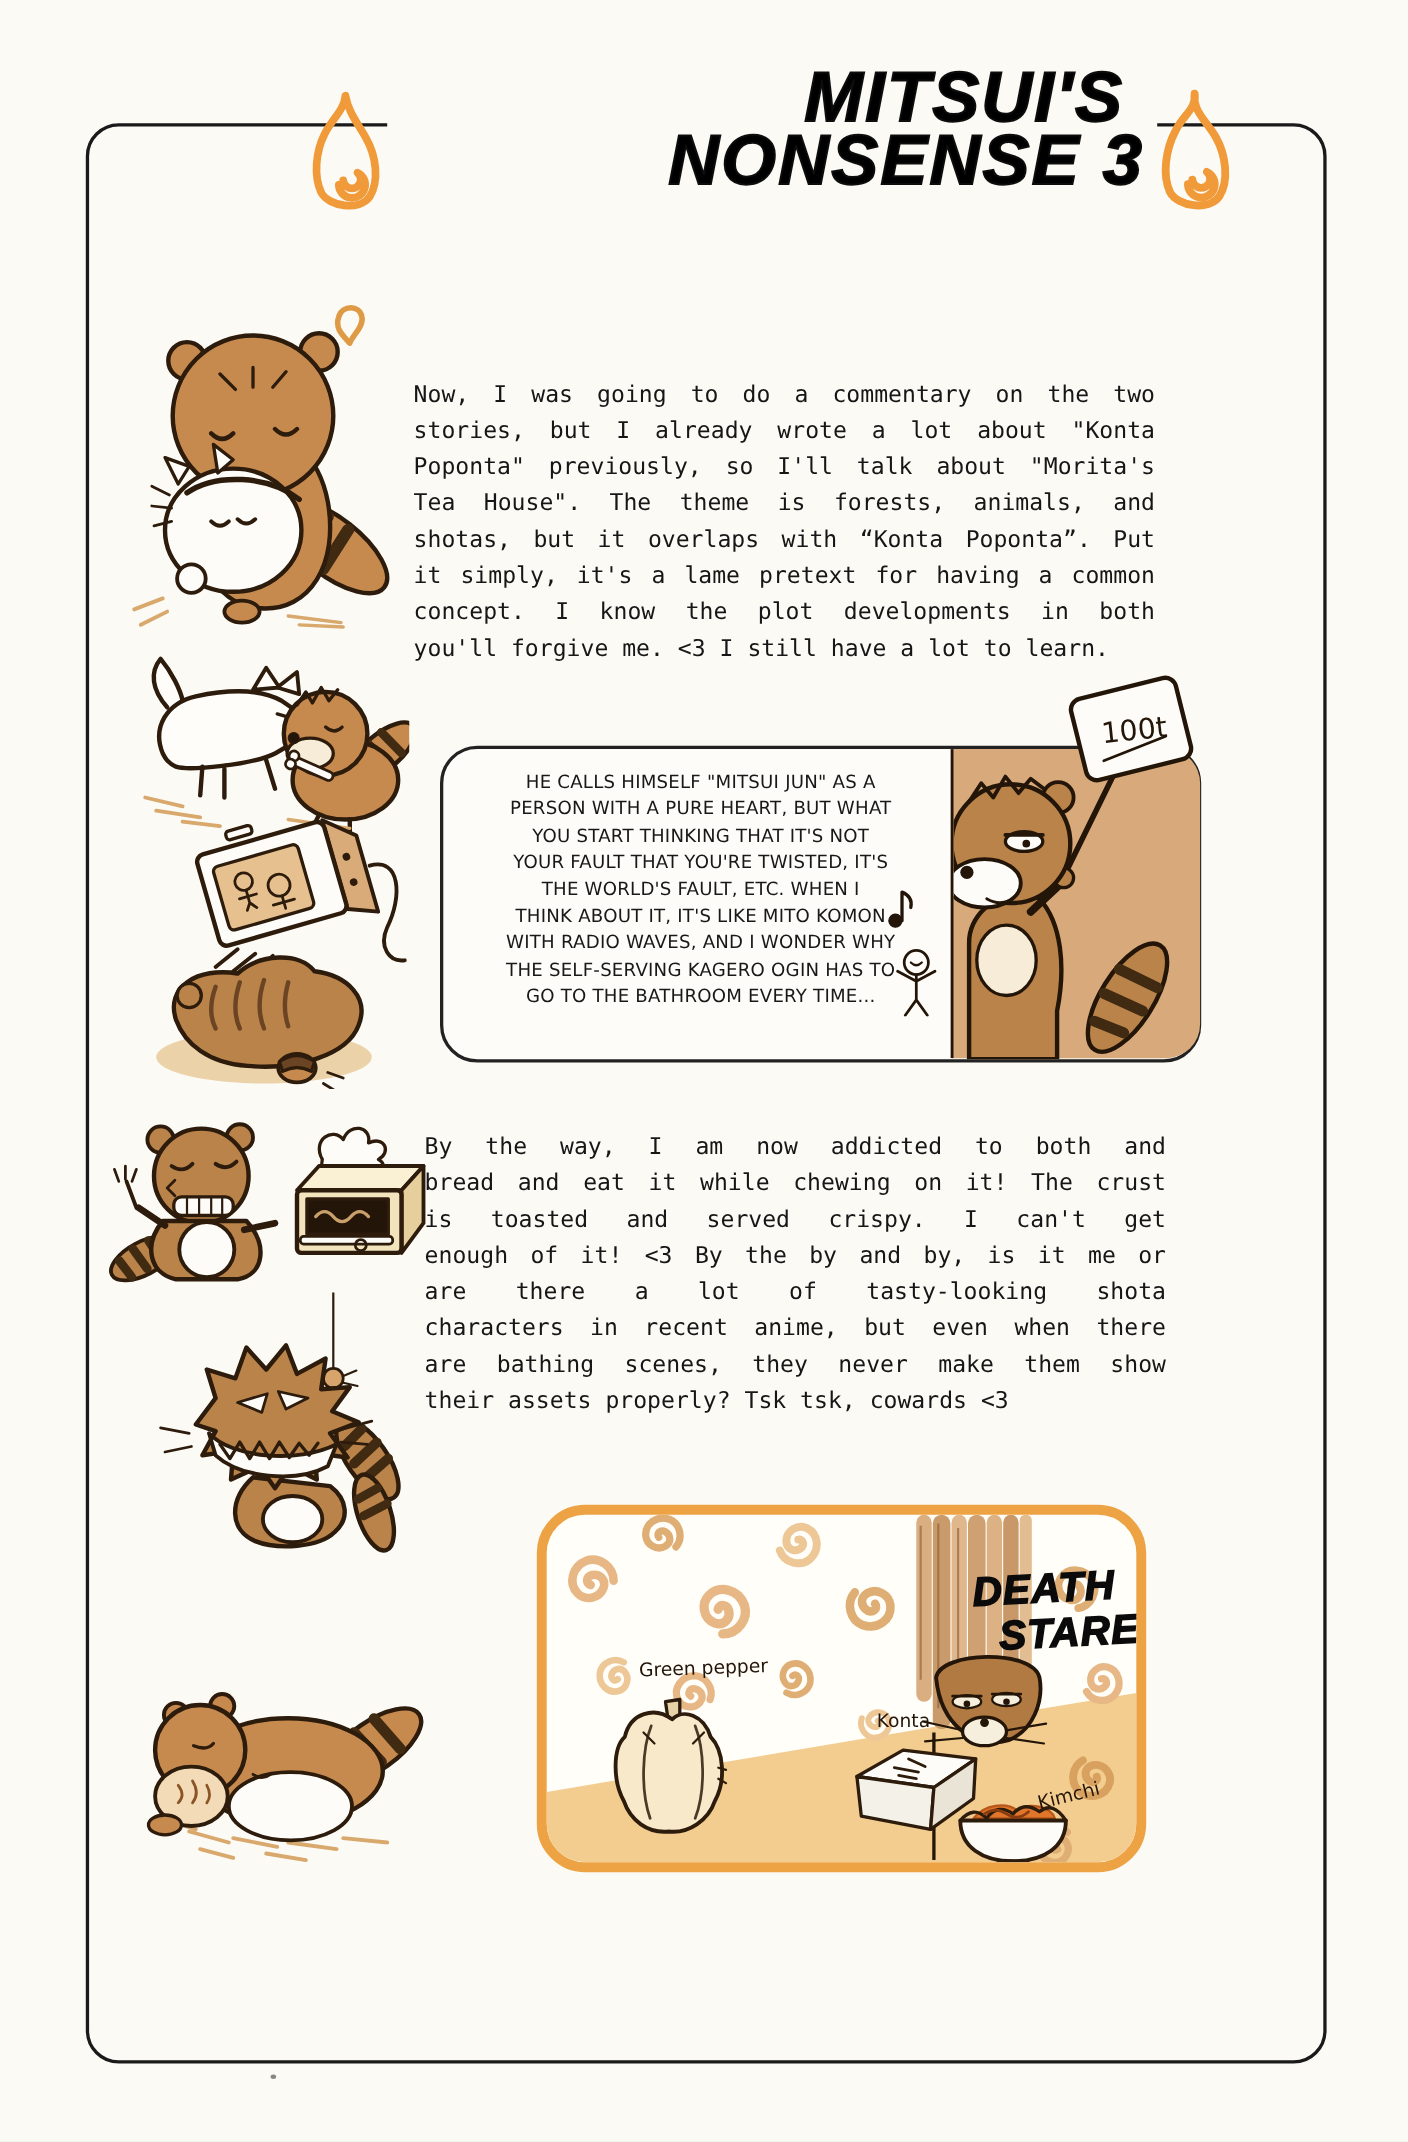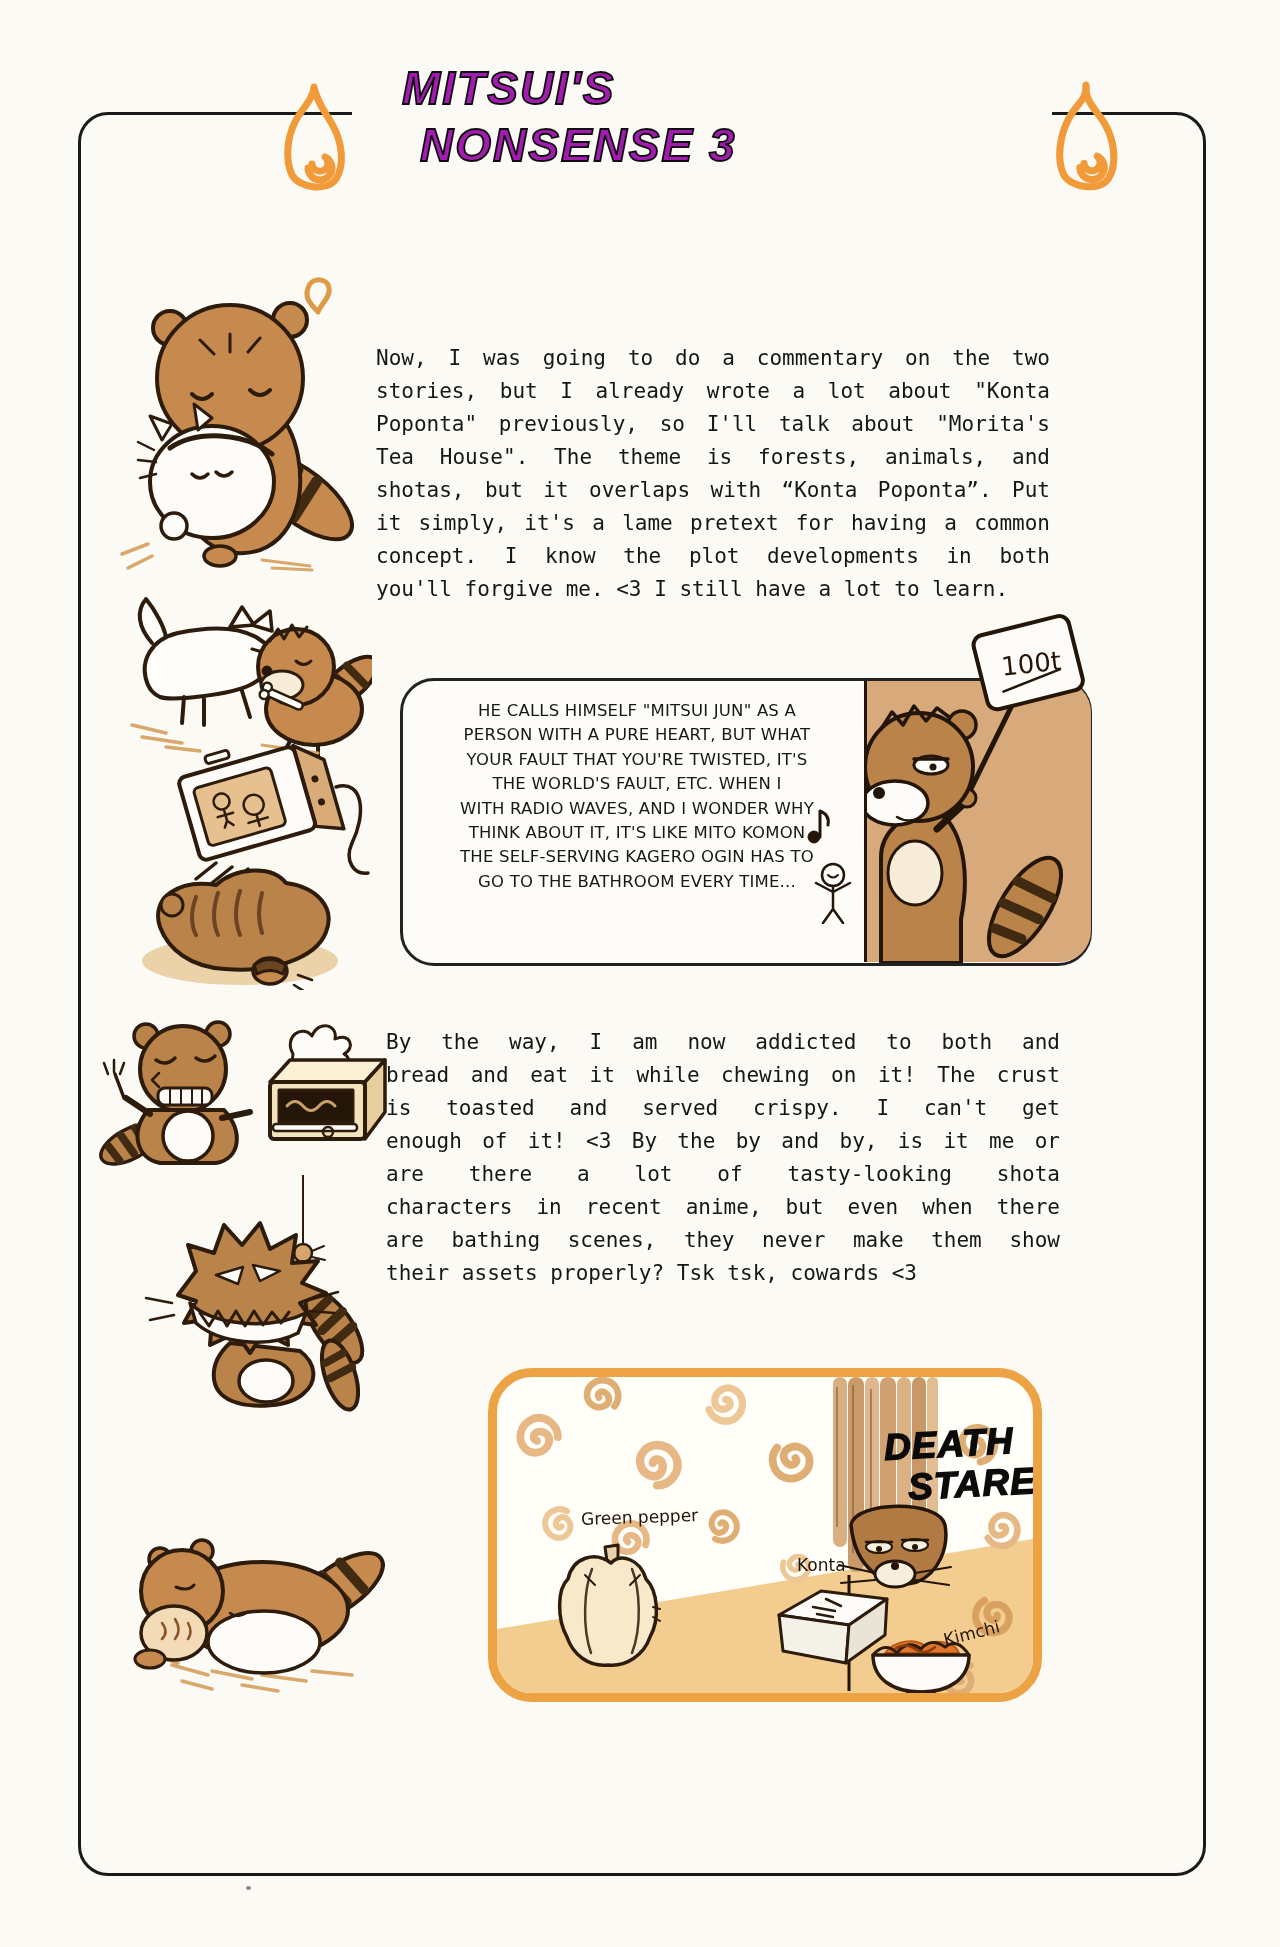--- a/index.html
+++ b/index.html
@@ -3,22 +3,22 @@
 <meta charset="utf-8">
 <style>
   html,body{margin:0;padding:0;background:#e9e7e2;}
   .page{position:relative;width:1280px;height:1947px;background:#fbfaf5;overflow:hidden;
         font-family:"DejaVu Sans",sans-serif;color:#1c1c1c;}
   .abs{position:absolute;}
   
   .frame{left:78px;top:112px;width:1122px;height:1758px;border:3.5px solid #1a1a1a;border-radius:30px;}
   .frame-gap{left:352px;top:102px;width:700px;height:24px;background:#fbfaf5;}
   
-  .title{left:420px;top:60px;width:620px;text-align:left;font-family:"Liberation Sans",sans-serif;
-         font-weight:bold;font-style:italic;font-size:46px;line-height:57px;color:#a21caf;
+  .title{left:420px;top:60px;width:620px;text-align:right;font-family:"Liberation Sans",sans-serif;
+         font-weight:bold;font-style:italic;font-size:64px;line-height:57px;color:#000000;
          letter-spacing:2px;-webkit-text-stroke:1.8px #0d0d0d;}
   .title .t1{transform:translateX(-18px);}
   
   .para{width:674px;font-family:"DejaVu Sans Mono",monospace;font-size:21px;line-height:33px;color:#161616;}
   .para1{left:376px;top:342px;}
   .para2{left:386px;top:1026px;}
   .jline{text-align:justify;text-align-last:justify;white-space:normal;}
   .jline:last-child{text-align-last:left;}
   
   .bubble{left:400px;top:678px;width:692px;height:288px;background:#fdfcf8;border:3.5px solid #222;
@@ -230,24 +230,25 @@
       <div class="jline">shotas, but it overlaps with “Konta Poponta”. Put</div>
       <div class="jline">it simply, it's a lame pretext for having a common</div>
       <div class="jline">concept. I know the plot developments in both</div>
       <div class="jline">you'll forgive me. &lt;3 I still have a lot to learn.</div>
     </div>
 
   <div class="abs bubble">
     <div class="abs bubble-text">
         <div class="bline">HE CALLS HIMSELF "MITSUI JUN" AS A</div>
         <div class="bline">PERSON WITH A PURE HEART, BUT WHAT</div>
+        <div class="bline">YOU START THINKING THAT IT'S NOT</div>
         <div class="bline">YOUR FAULT THAT YOU'RE TWISTED, IT'S</div>
         <div class="bline">THE WORLD'S FAULT, ETC.  WHEN I</div>
+        <div class="bline">THINK ABOUT IT, IT'S LIKE MITO KOMON</div>
         <div class="bline">WITH RADIO WAVES, AND I WONDER WHY</div>
-        <div class="bline">THINK ABOUT IT, IT'S LIKE MITO KOMON</div>
         <div class="bline">THE SELF-SERVING KAGERO OGIN HAS TO</div>
         <div class="bline">GO TO THE BATHROOM EVERY TIME...</div>
       </div>
 
     <svg class="abs note-fig" width="60" height="125" viewBox="0 0 60 125">
       <g stroke="#241509" stroke-linecap="round" stroke-linejoin="round" fill="none">
         <circle cx="13" cy="38" r="6" fill="#241509"></circle>
         <path d="M19,38 L19,12 q10,4 8,14" stroke-width="3"></path>
         <circle cx="32" cy="76" r="11" fill="#fdfcf8" stroke-width="2.5"></circle>
         <path d="M27,76 q5,5 10,0" stroke-width="2"></path>

